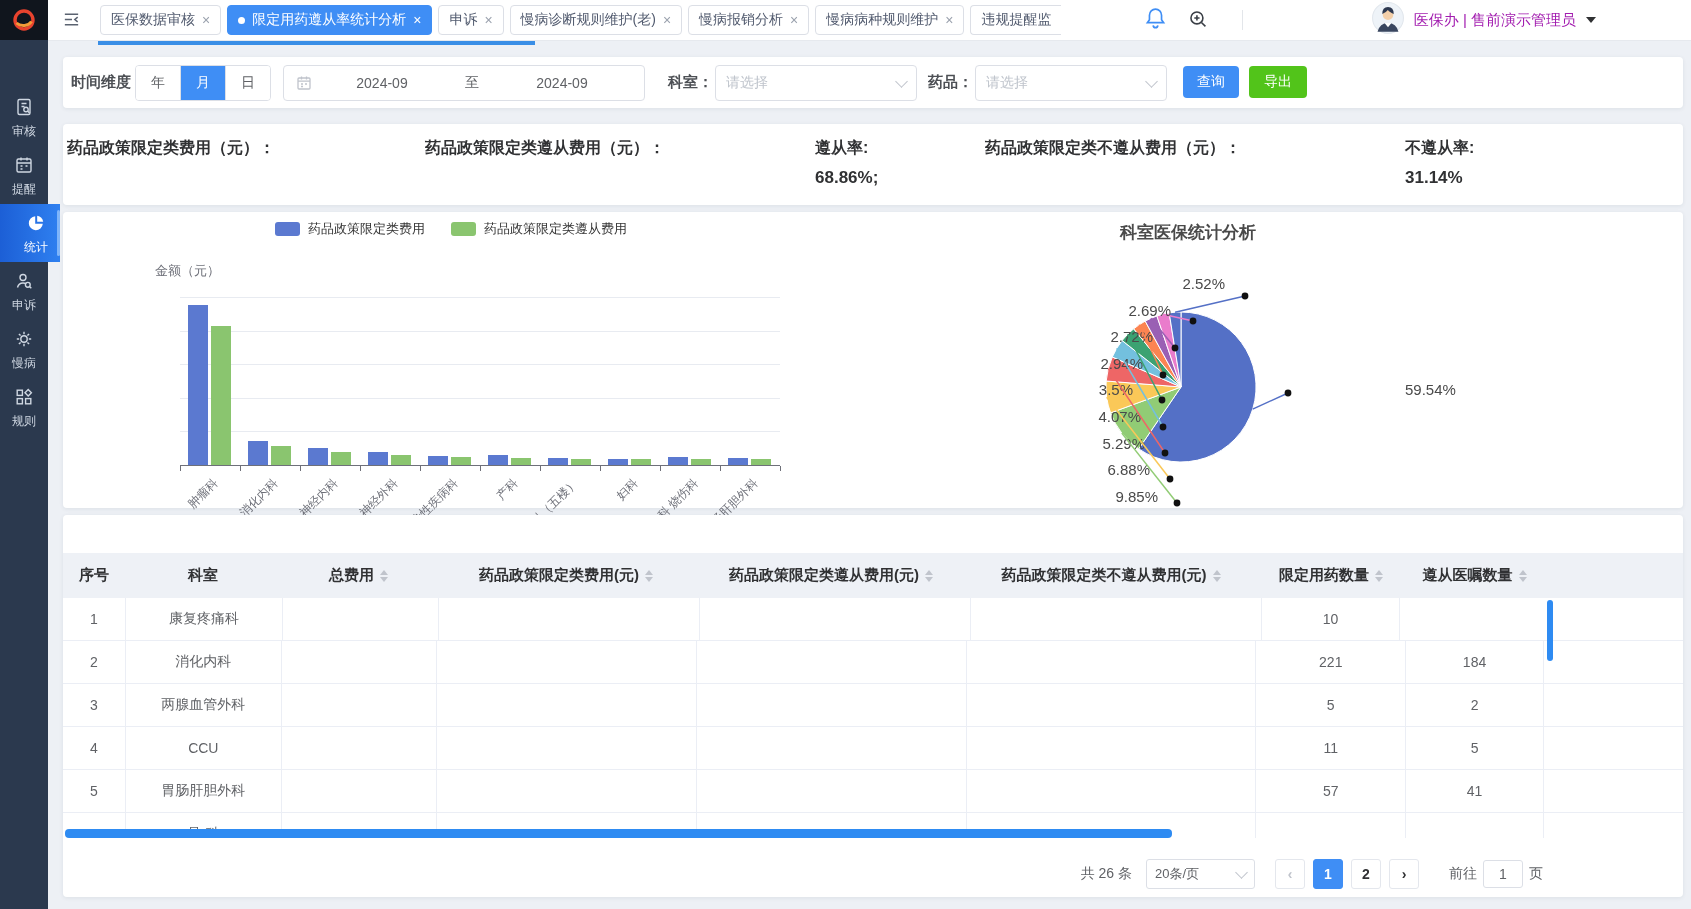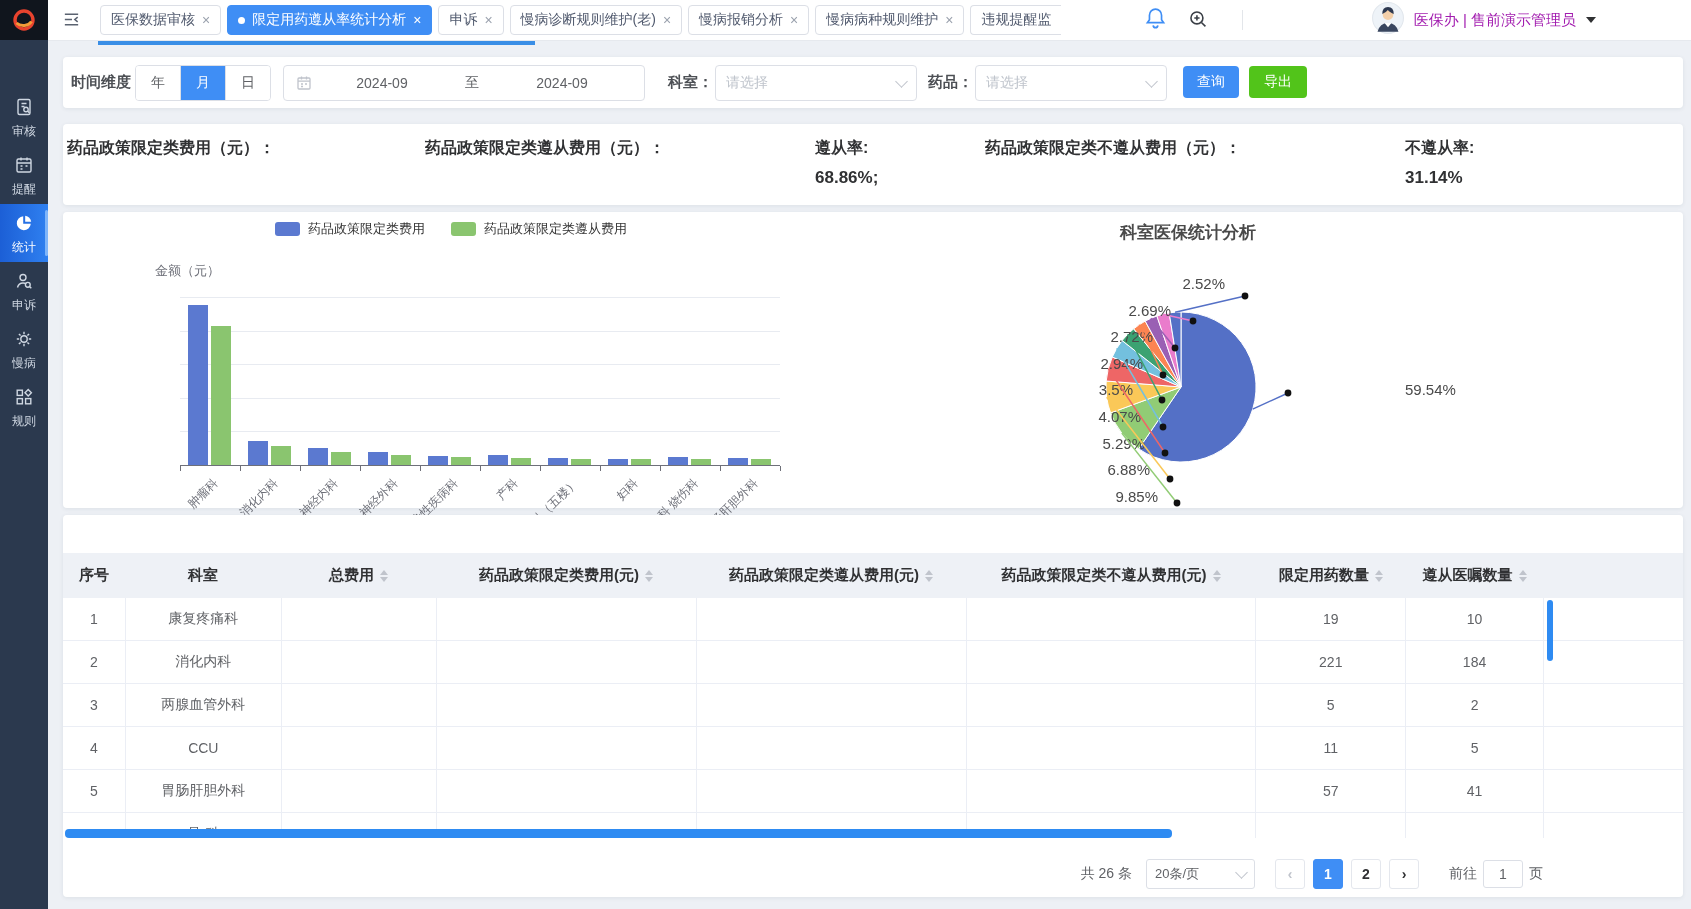--- a/index.html
+++ b/index.html
@@ -6,21 +6,21 @@
   body{width:1691px;height:909px;position:relative;overflow:hidden;background:#edf0f5;
        font-family:"Liberation Sans","DejaVu Sans",sans-serif;color:#303133;}
 
   
   #sidebar{position:absolute;left:0;top:0;width:48px;height:909px;background:#2b394e;}
   #logo{position:absolute;left:0;top:0;width:48px;height:40px;background:#10151d;
         display:flex;align-items:center;justify-content:center;}
   #side-items{position:absolute;top:88px;left:0;width:48px;}
   .side-item{position:relative;width:48px;height:58px;display:flex;flex-direction:column;
              align-items:center;justify-content:center;gap:4px;color:#cfd7e2;cursor:pointer;}
-  .side-item.active{background:linear-gradient(90deg,#1c5fd6,#2f80f0);color:#fff;}
+  .side-item.active{background:linear-gradient(90deg,#1c5fd6,#2f80f0);color:#fff;padding-left:12px;}
   .side-item.active::after{content:"";position:absolute;right:0;top:6px;bottom:6px;width:3px;
              background:#7fb5fa;border-radius:2px;}
   .side-label{font-size:12px;line-height:1;}
 
   
   #topbar{position:absolute;left:48px;top:0;right:0;height:40px;background:#fff;
           border-bottom:1px solid #e6e9ee;}
   #collapse{position:absolute;left:14px;top:10px;color:#5a6270;cursor:pointer;}
   #tabs{position:absolute;left:52px;top:5px;display:flex;gap:6px;height:30px;}
   .tab{display:flex;align-items:center;height:28px;padding:0 10px;border:1px solid #dcdfe6;
@@ -475,21 +475,20 @@
       <div class="th" style="width: 140px;"></div>
     </div>
   <div id="tbody">
       <div class="tr">
         <div class="td" style="width: 62px;">1</div>
         <div class="td" style="width: 156px;">康复疼痛科</div>
         <div class="td" style="width: 155px;"></div>
         <div class="td" style="width: 260px;"></div>
         <div class="td" style="width: 270px;"></div>
         <div class="td" style="width: 290px;"></div>
-        <div class="td" style="width: 150px;">19</div>
         <div class="td" style="width: 137px;">10</div>
         <div class="td last" style="width: 140px;"></div>
       </div>
       <div class="tr">
         <div class="td" style="width: 62px;">2</div>
         <div class="td" style="width: 156px;">消化内科</div>
         <div class="td" style="width: 155px;"></div>
         <div class="td" style="width: 260px;"></div>
         <div class="td" style="width: 270px;"></div>
         <div class="td" style="width: 290px;"></div>

